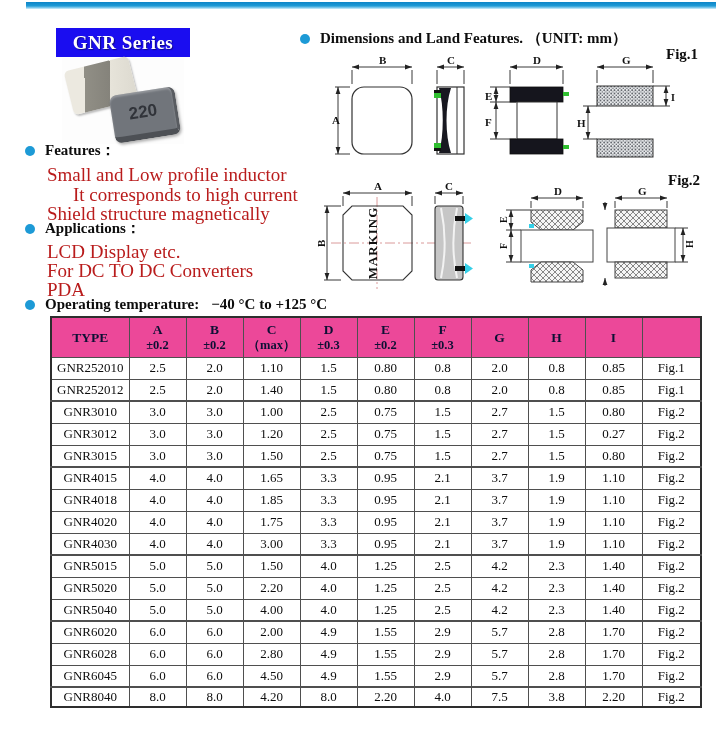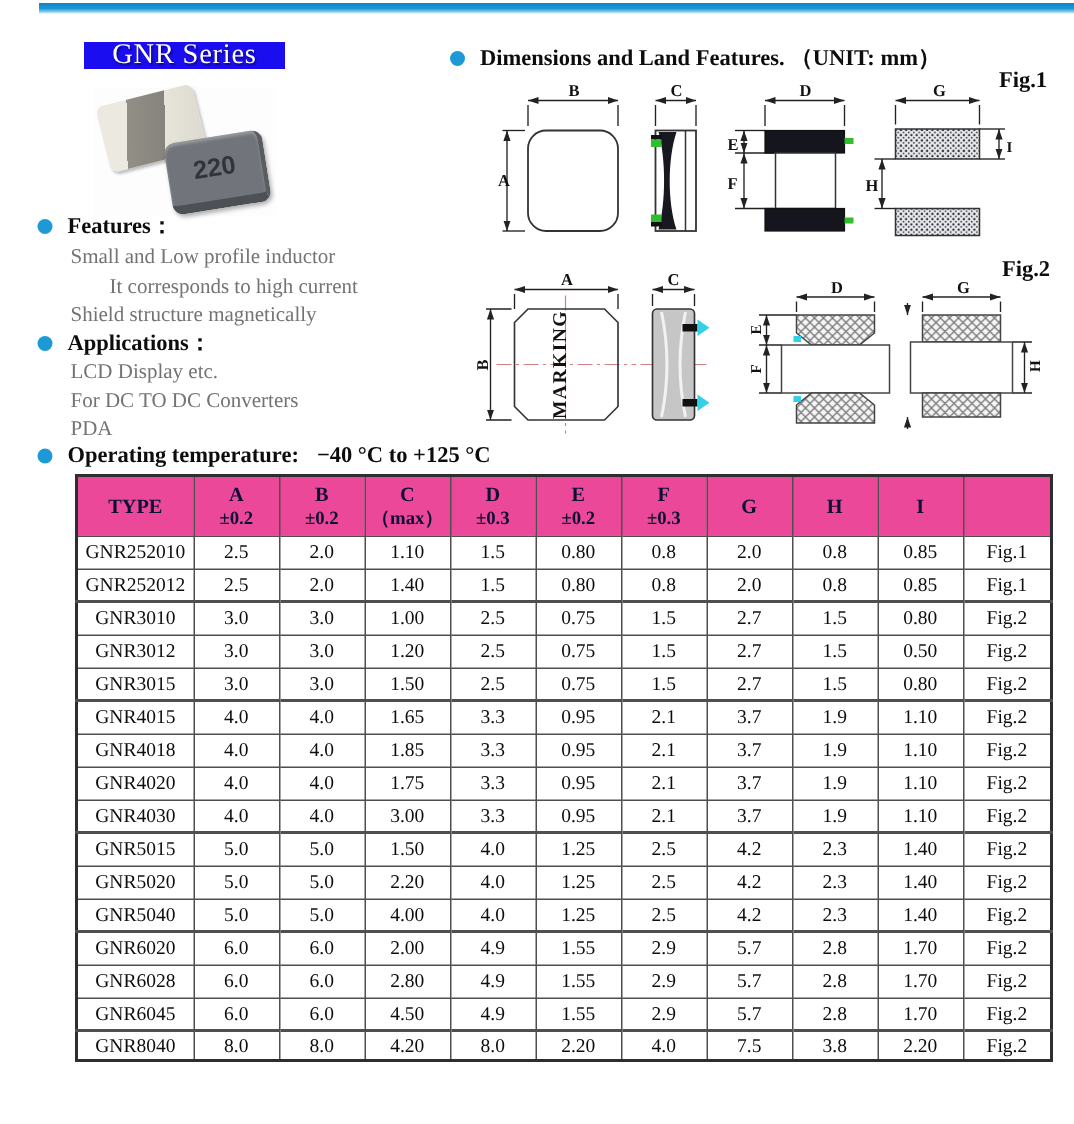--- a/index.html
+++ b/index.html
@@ -6,23 +6,23 @@
   html,body { width:716px; height:749px; }
   body {
     position:relative; width:716px; height:749px; background:#ffffff;
     font-family:"Liberation Serif", serif; color:#111; overflow:hidden;
   }
   .topbar {
     position:absolute; left:26px; top:2px; right:0; height:7px;
     background:linear-gradient(180deg,#0d85c7 0%,#1f9ad6 55%,#8fd0ef 85%,#d8effa 100%);
   }
   .series-box {
-    position:absolute; left:56px; top:28px; width:134px; height:18px;
+    position:absolute; left:56px; top:28px; width:134px; height:29px;
     background:#1a0df0; color:#ffffff; display:flex; align-items:center; justify-content:center;
-    font-weight:normal; font-size:19px; letter-spacing:0.5px;
+    font-weight:bold; font-size:19px; letter-spacing:0.5px;
     text-shadow:1px 1px 1px rgba(0,0,0,0.45);
   }
   .photo { position:absolute; left:62px; top:58px; width:122px; height:86px; background:#fdfdfd; }
   .comp1 {
     position:absolute; left:6px; top:5px; width:66px; height:45px; border-radius:5px;
     transform:rotate(-14deg);
     background:linear-gradient(103deg,#ece9e0 0%,#ece9e0 28%,#918f86 28%,#85837b 62%,#e7e4da 62%,#dcd9cf 100%);
     box-shadow:1px 2px 2px rgba(0,0,0,0.25);
   }
   .comp2 {
@@ -32,21 +32,21 @@
     box-shadow:inset 0 2px 2px rgba(255,255,255,0.25), 1px 2px 3px rgba(0,0,0,0.3);
     display:flex; align-items:center; justify-content:center;
     color:#31343a; font-family:"Liberation Sans",sans-serif; font-weight:bold; font-size:17px;
   }
   .line { position:absolute; white-space:nowrap; }
   .bullet {
     display:inline-block; width:10px; height:10px; border-radius:50%;
     background:#1d9ad6; margin-right:6px; vertical-align:-1px;
   }
   .h-bold { font-weight:bold; font-size:15px; color:#0d0d0d; }
-  .item { font-size:14px; color:#737373; }
+  .item { font-size:19px; color:#b91c1c; }
   .figlabel { position:absolute; font-weight:bold; font-size:15px; color:#0d0d0d; }
   .dims-svg { position:absolute; }
 
   table.spec {
     position:absolute; left:50px; top:316px; width:650px;
     border-collapse:collapse; table-layout:fixed;
     border:2px solid #2e2e2e;
   }
   table.spec th, table.spec td {
     border:1px solid #4f4f4f; text-align:center; vertical-align:middle; padding:0;
@@ -348,21 +348,21 @@
       <tr>
         <td>GNR3012</td>
         <td>3.0</td>
         <td>3.0</td>
         <td>1.20</td>
         <td>2.5</td>
         <td>0.75</td>
         <td>1.5</td>
         <td>2.7</td>
         <td>1.5</td>
-        <td>0.50</td>
+        <td>0.27</td>
         <td>Fig.2</td>
       </tr>
       <tr class="group-end">
         <td>GNR3015</td>
         <td>3.0</td>
         <td>3.0</td>
         <td>1.50</td>
         <td>2.5</td>
         <td>0.75</td>
         <td>1.5</td>

